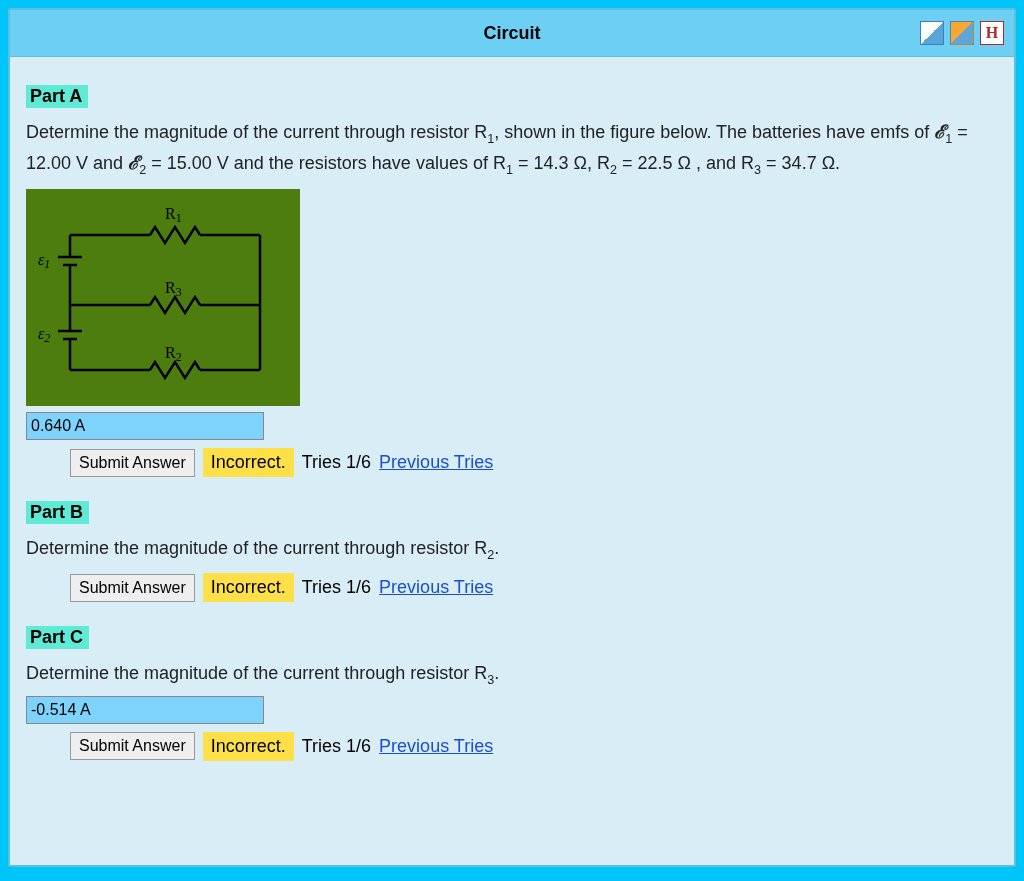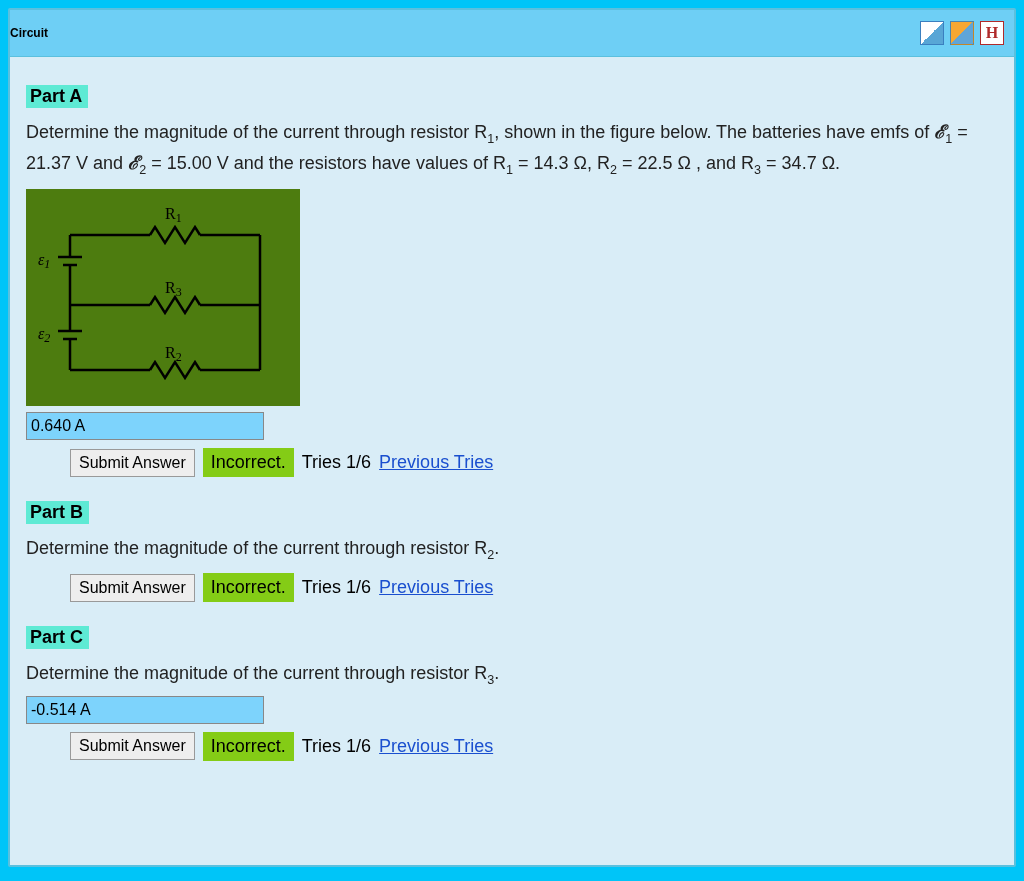--- a/index.html
+++ b/index.html
@@ -19,23 +19,23 @@
   .title-bar {
     background: #6ecff5;
     height: 46px;
     border-bottom: 1px solid #5bc0de;
     display: flex;
     align-items: center;
     position: relative;
   }
   .title-bar .title {
     width: 100%;
-    text-align: left;
+    text-align: center;
     font-weight: bold;
-    font-size: 12px;
+    font-size: 18px;
   }
   .title-icons {
     position: absolute;
     right: 10px;
     top: 50%;
     transform: translateY(-50%);
     display: flex;
     gap: 6px;
   }
   .tb-icon {
@@ -99,21 +99,21 @@
   }
   .submit-btn {
     font-family: Arial, Helvetica, sans-serif;
     font-size: 16px;
     padding: 4px 8px;
     background: #eee;
     border: 1px solid #999;
     cursor: pointer;
   }
   .status-badge {
-    background: #84cc16;
+    background: #fde047;
     color: #000;
     padding: 4px 8px;
     font-size: 18px;
   }
   .tries-text { color: #000; }
   .prev-link {
     color: #1a4fcf;
     text-decoration: underline;
     cursor: pointer;
   }
@@ -132,21 +132,21 @@
     </div>
   </div>
 
   <div class="content">
 
     
     <div class="part-label first">Part A</div>
 
     <div class="problem-text">
       <span>Determine the magnitude of the current through resistor R</span><sub>1</sub><span>, shown in the figure below. The batteries have emfs of </span>
-      <span class="emf">ℰ</span><sub>1</sub><span> = </span><span>21.37 V</span><span> and </span>
+      <span class="emf">ℰ</span><sub>1</sub><span> = </span><span>12.00 V</span><span> and </span>
       <span class="emf">ℰ</span><sub>2</sub><span> = </span><span>15.00 V</span><span> and the resistors have values of R</span><sub>1</sub><span> = </span><span>14.3 Ω</span><span>, R</span><sub>2</sub><span> = </span><span>22.5 Ω</span>
       <span>, and R</span><sub>3</sub><span> = </span><span>34.7 Ω</span><span>.</span>
     </div>
 
     
     <div class="circuit-box">
       <svg width="260" height="200" viewBox="0 0 260 200">
         <g stroke="#000" stroke-width="2.5" fill="none">
 
           <path d="M40 40 H120"></path>

